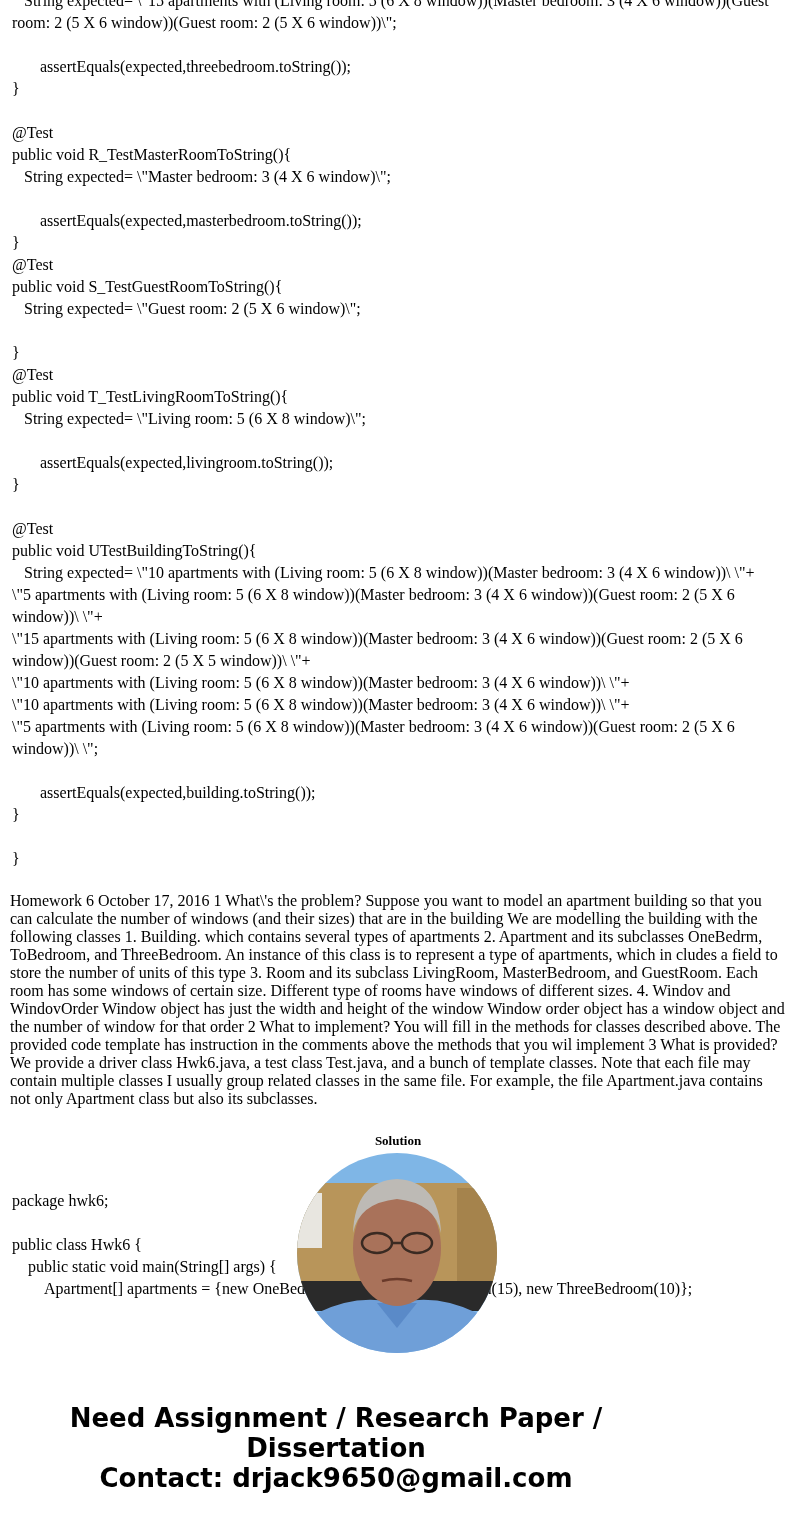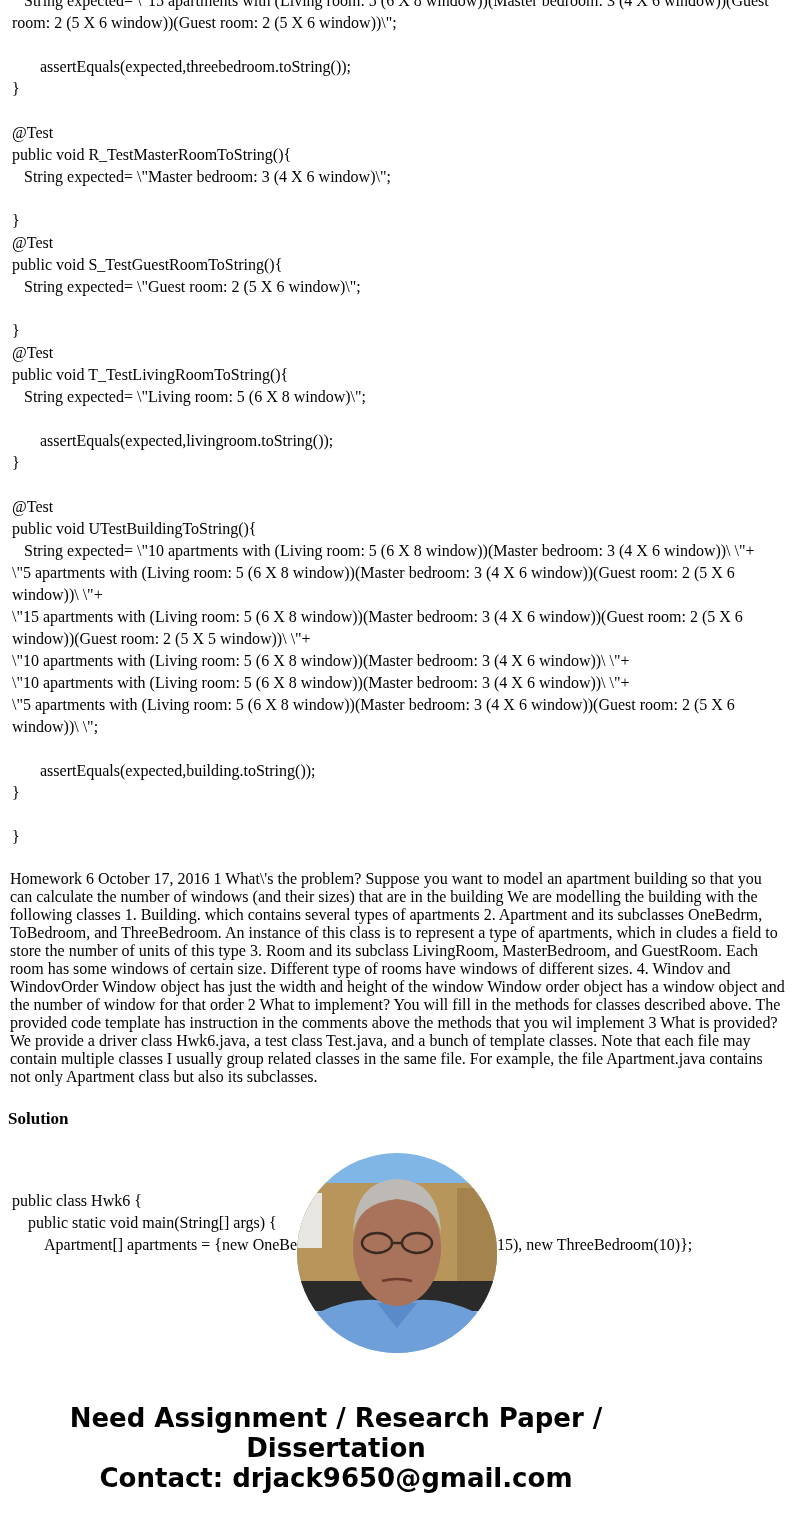--- a/index.html
+++ b/index.html
@@ -1,21 +1,21 @@
 <!DOCTYPE html>
 <html><head>
   <meta charset="utf-8">
   <style>
     html, body { margin: 0; padding: 0; background: #ffffff; }
     body { width: 794px; height: 1523px; overflow: hidden; position: relative;
            font-family: "Liberation Serif", "DejaVu Serif", serif; font-size: 16px; color: #000; }
     .page { position: absolute; left: 8px; top: -12px; width: 780px; }
     .line { white-space: pre-wrap; line-height: 18px; min-height: 18px; margin: 4px; }
     .para { line-height: 18px; margin: 2px; }
-    .solution-heading { font-size: 17px; font-weight: bold; margin: 0; line-height: 22px; }
+    .solution-heading { font-size: 13px; font-weight: bold; margin: 0; line-height: 22px; text-align: center; }
     .avatar-wrap { position: absolute; left: 297px; top: 1153px; width: 200px; height: 200px;
                    border-radius: 50%; overflow: hidden; }
     .promo { position: absolute; left: 0; top: 1403px; width: 672px; text-align: center;
              font-family: "DejaVu Sans", "Liberation Sans", sans-serif; font-weight: bold;
              font-size: 26px; line-height: 30px; color: #000; }
     .promo div { margin: 0; }
   </style>
 </head>
 <body>
 
@@ -24,20 +24,21 @@
       <p class="line">   String expected= \"15 apartments with (Living room: 5 (6 X 8 window))(Master bedroom: 3 (4 X 6 window))(Guest</p>
       <p class="line">room: 2 (5 X 6 window))(Guest room: 2 (5 X 6 window))\";</p>
       <p class="line"></p>
       <p class="line">       assertEquals(expected,threebedroom.toString());</p>
       <p class="line">}</p>
       <p class="line"></p>
       <p class="line">@Test</p>
       <p class="line">public void R_TestMasterRoomToString(){</p>
       <p class="line">   String expected= \"Master bedroom: 3 (4 X 6 window)\";</p>
       <p class="line"></p>
+      <p class="line">       assertEquals(expected,masterbedroom.toString());</p>
       <p class="line">}</p>
       <p class="line">@Test</p>
       <p class="line">public void S_TestGuestRoomToString(){</p>
       <p class="line">   String expected= \"Guest room: 2 (5 X 6 window)\";</p>
       <p class="line"></p>
       <p class="line">}</p>
       <p class="line">@Test</p>
       <p class="line">public void T_TestLivingRoomToString(){</p>
       <p class="line">   String expected= \"Living room: 5 (6 X 8 window)\";</p>
       <p class="line"></p>
@@ -60,20 +61,21 @@
       <p class="line">}</p>
       <p class="line"></p>
       <p class="line">}</p>
     </div>
   <div style="height:18px"></div>
   <p class="para">Homework 6 October 17, 2016 1 What\'s the problem? Suppose you want to model an apartment building so that you can calculate the number of windows (and their sizes) that are in the building We are modelling the building with the following classes 1. Building. which contains several types of apartments 2. Apartment and its subclasses OneBedrm, ToBedroom, and ThreeBedroom. An instance of this class is to represent a type of apartments, which in cludes a field to store the number of units of this type 3. Room and its subclass LivingRoom, MasterBedroom, and GuestRoom. Each room has some windows of certain size. Different type of rooms have windows of different sizes. 4. Windov and WindovOrder Window object has just the width and height of the window Window order object has a window object and the number of window for that order 2 What to implement? You will fill in the methods for classes described above. The provided code template has instruction in the comments above the methods that you wil implement 3 What is provided? We provide a driver class Hwk6.java, a test class Test.java, and a bunch of template classes. Note that each file may contain multiple classes I usually group related classes in the same file. For example, the file Apartment.java contains not only Apartment class but also its subclasses.</p>
   <div style="height:20px"></div>
   <h3 class="solution-heading">Solution</h3>
   <div style="height:36px"></div>
   <div id="code-solution">
+      <p class="line">package hwk6;</p>
       <p class="line"></p>
       <p class="line">public class Hwk6 {</p>
       <p class="line">    public static void main(String[] args) {</p>
       <p class="line">        Apartment[] apartments = {new OneBedroom(20), new TwoBedroom(15), new ThreeBedroom(10)};</p>
     </div>
 </div>
 
 <div class="avatar-wrap">
   <svg width="200" height="200" viewBox="0 0 200 200">
     <rect x="0" y="0" width="200" height="200" fill="#7fb6e6"></rect>

